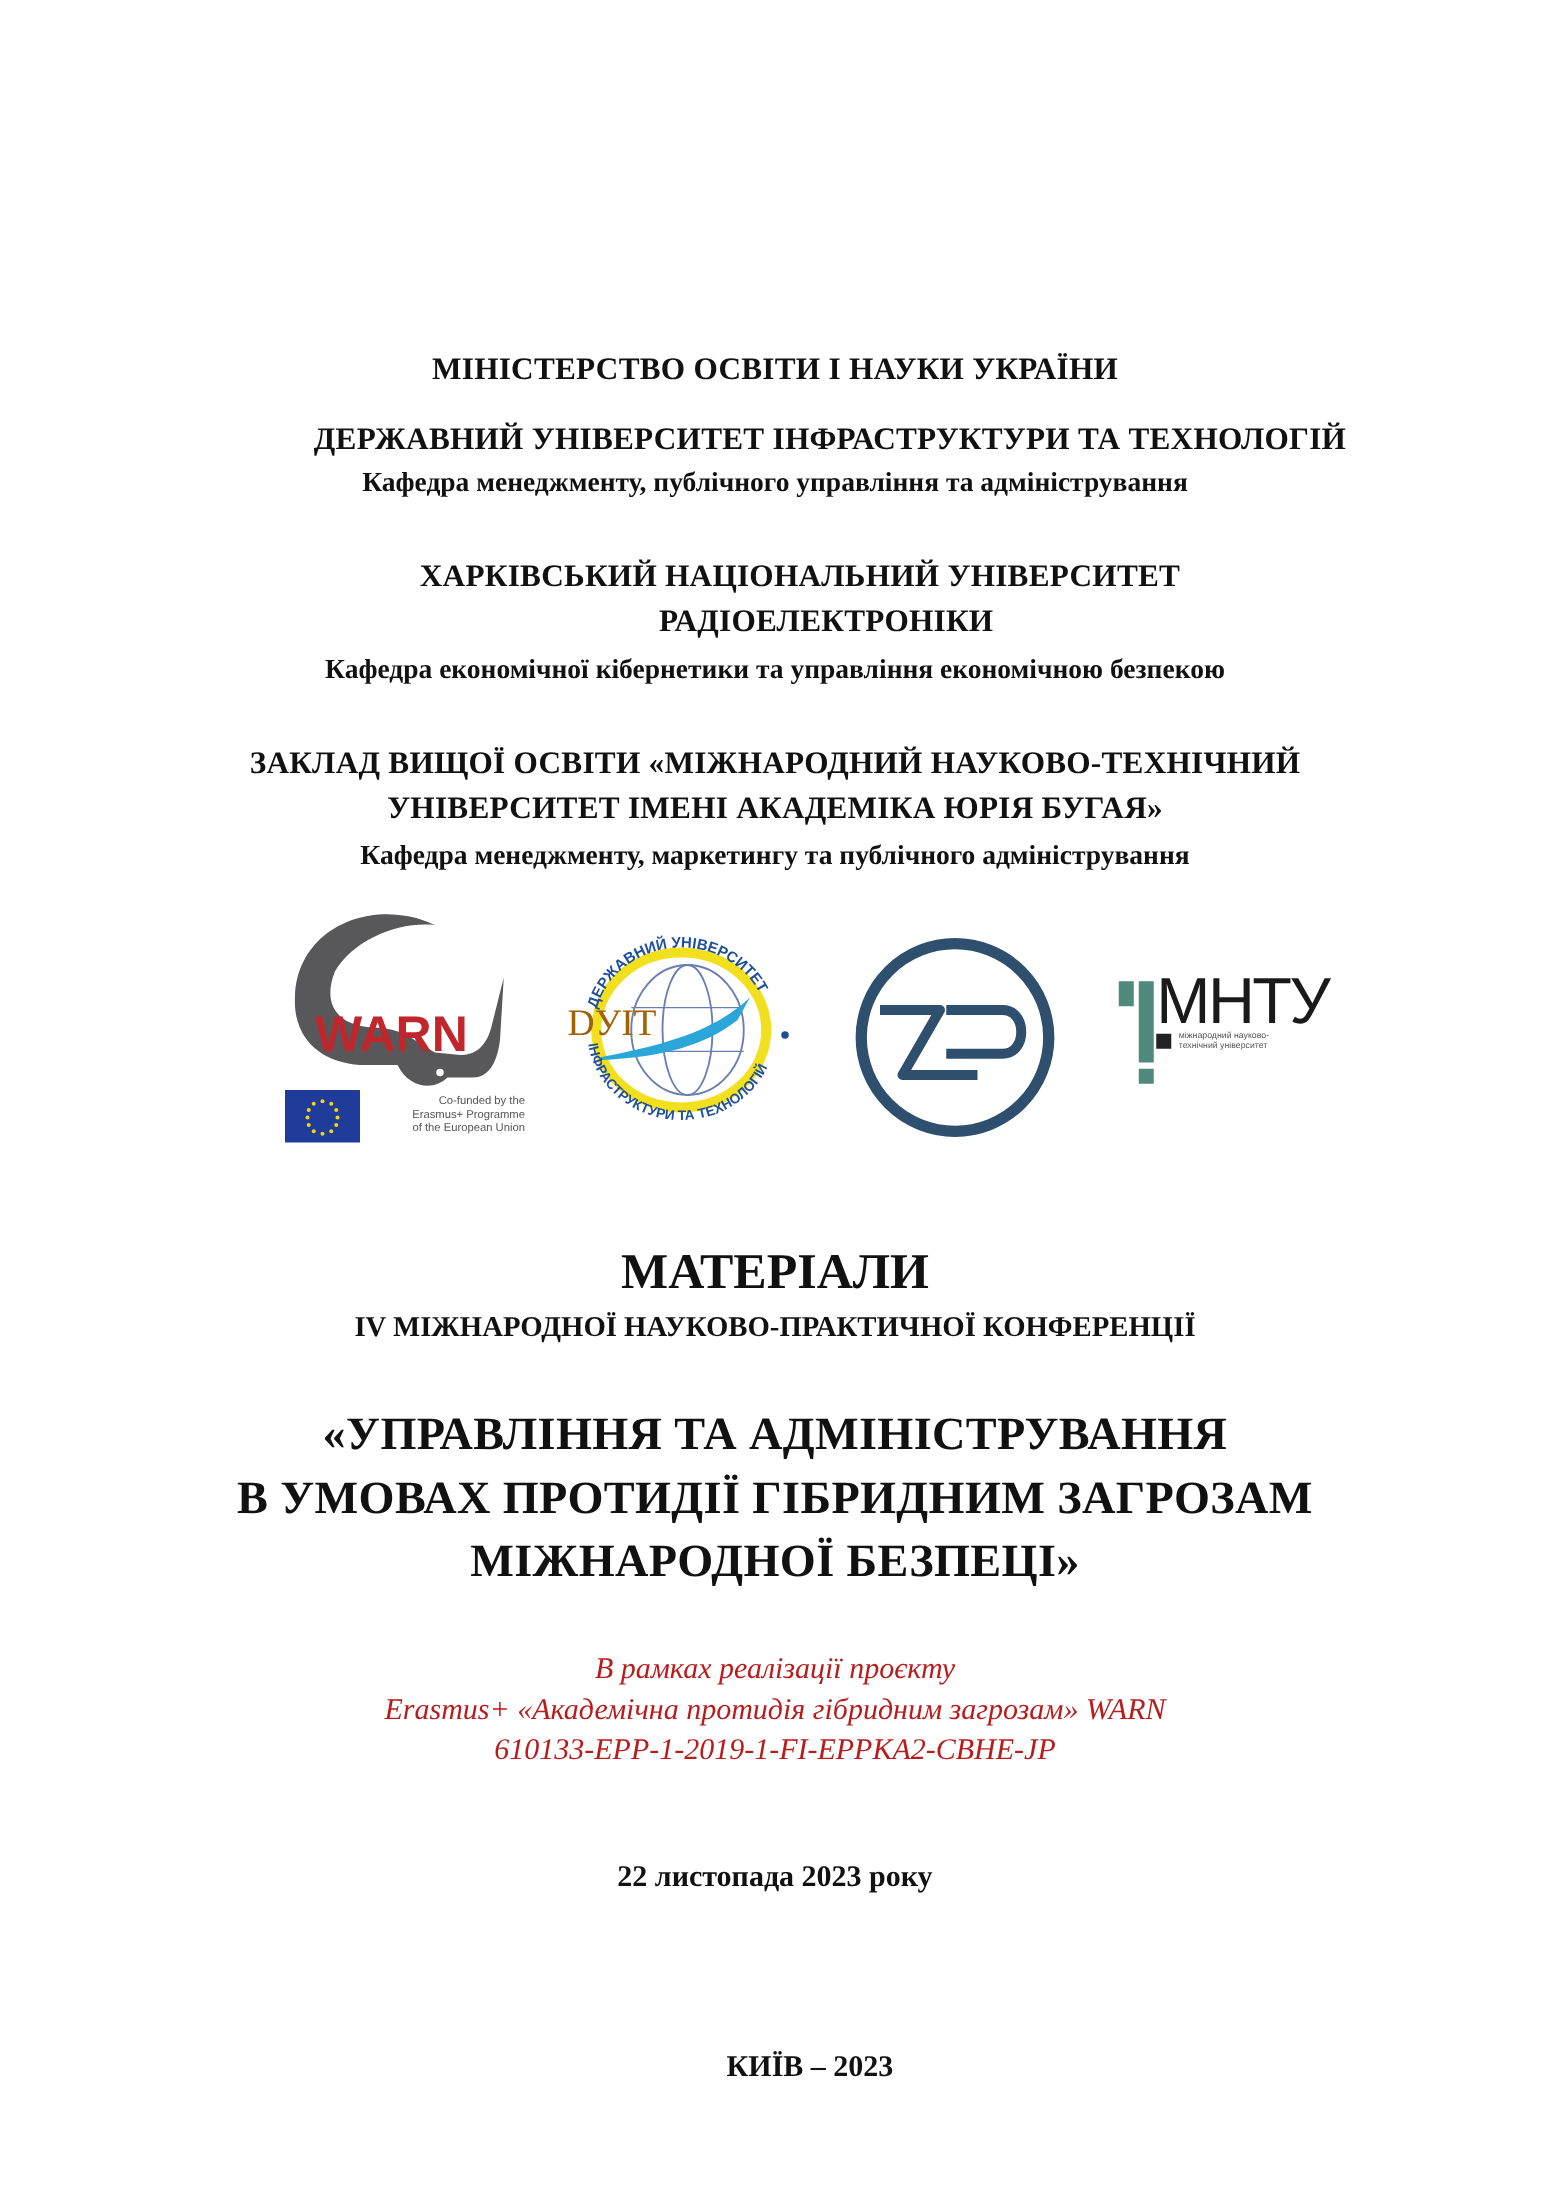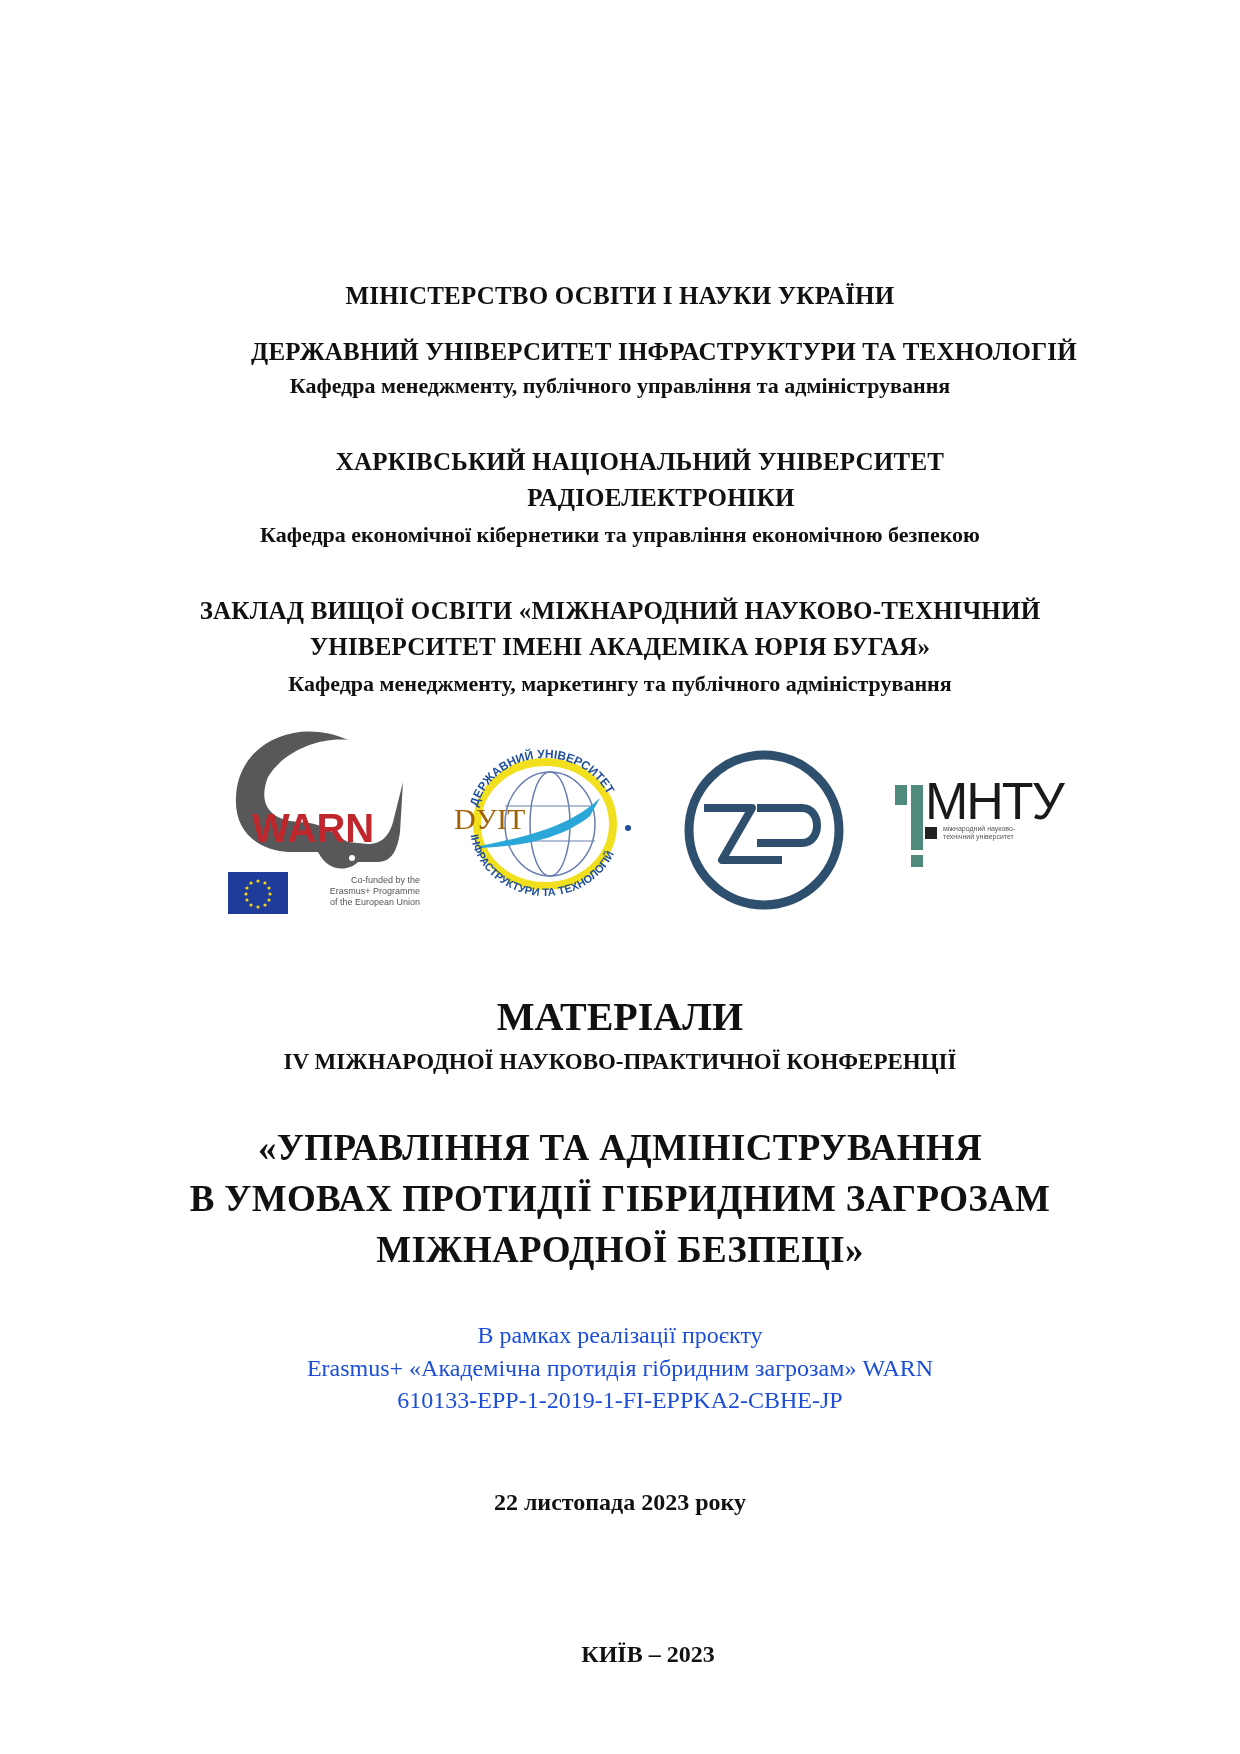--- a/index.html
+++ b/index.html
@@ -4,21 +4,21 @@
   <style>
     html, body { margin: 0; padding: 0; background: #ffffff; }
     body { width: 1240px; height: 1754px; position: relative; overflow: hidden;
            font-family: "Liberation Serif", "DejaVu Serif", serif; color: #111; }
     .line { position: absolute; left: 0; width: 1240px; text-align: center; font-weight: bold; white-space: nowrap; }
     .org { font-size: 25px; letter-spacing: 0.2px; }
     .dept { font-size: 22px; }
     .title-main { font-size: 40px; }
     .subtitle { font-size: 23px; }
     .conf { font-size: 37px; letter-spacing: 0.3px; }
-    .ital { font-weight: normal; font-size: 24px; color: #1d4ed8; }
+    .ital { font-style: italic; font-weight: normal; font-size: 24px; color: #b91c1c; }
     .date { font-size: 24px; }
     .city { font-size: 24px; margin-left: 28px; }
     .logo { position: absolute; }
     .eu-text { font-family: "Liberation Sans", "DejaVu Sans", sans-serif; font-size: 9px; color: #555; line-height: 11px; text-align: right; }
   </style>
 </head>
 <body>
 
 <div class="line org" style="top:282px;">МІНІСТЕРСТВО ОСВІТИ І НАУКИ УКРАЇНИ</div>
 

